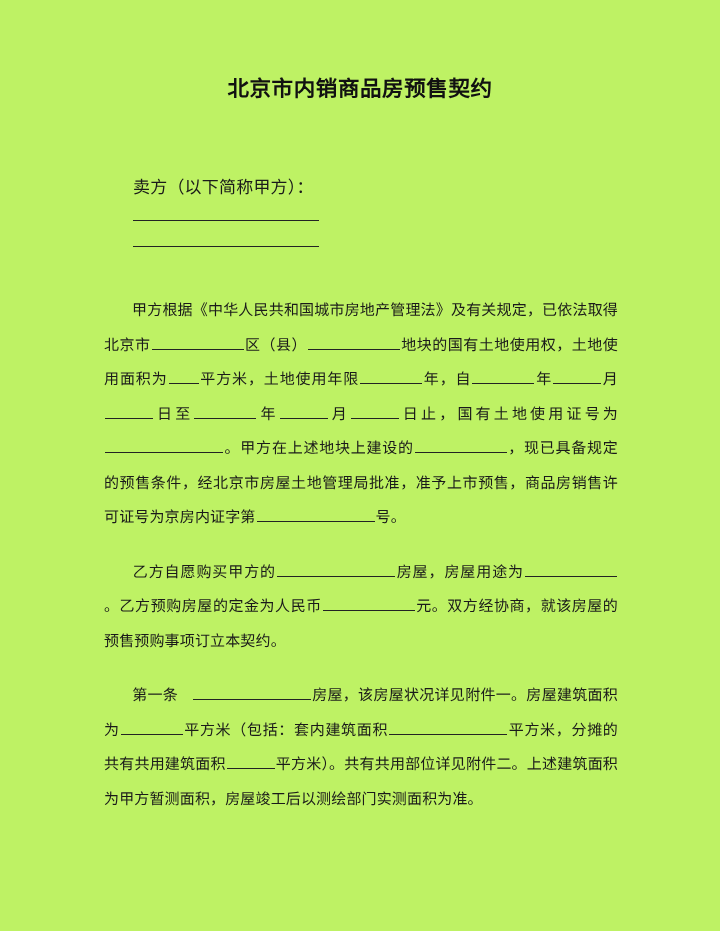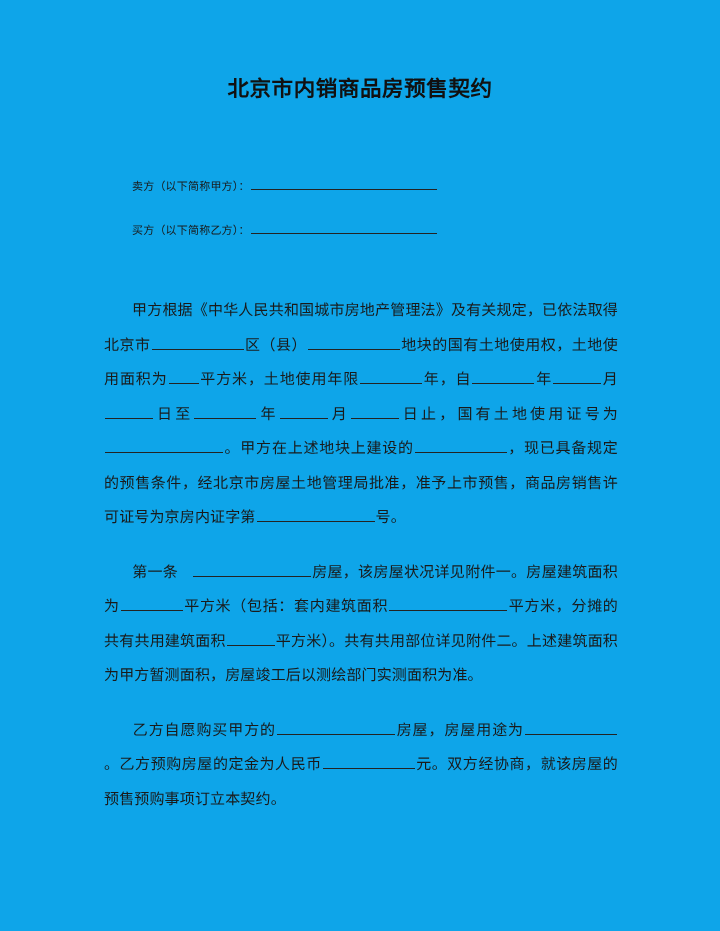--- a/index.html
+++ b/index.html
@@ -14,21 +14,21 @@
     position: relative;
     overflow: hidden;
     font-family: "DejaVu Sans", "Liberation Sans", sans-serif;
     color: #1a1a1a;
     -webkit-font-smoothing: antialiased;
   }
 
   .page {
     position: absolute;
     inset: 0;
-    background: #0ea5e9;
+    background: #bef264;
   }
 
   
   .doc-title {
     position: absolute;
     left: 0;
     right: 0;
     top: 76px;
     text-align: center;
     font-size: 21.5px;
@@ -41,25 +41,26 @@
   
   .party-block {
     position: absolute;
     left: 104px;
     top: 170px;
     width: 514px;
   }
   .party-line {
     display: flex;
     align-items: baseline;
-    font-size: 11px;
+    font-size: 17px;
     line-height: 34px;
     letter-spacing: 0.2px;
     padding-left: 28px;
     white-space: nowrap;
+    flex-direction: column;
   }
   .party-line + .party-line { margin-top: 10px; }
   .party-label { flex: 0 0 auto; }
 
   
   .body-block {
     position: absolute;
     left: 104px;
     top: 278px;
     width: 514px;
@@ -100,35 +101,34 @@
   <div class="doc-title">北京市内销商品房预售契约</div>
 
   <div class="party-block">
 
     <div class="party-line">
       <span class="party-label">卖方（以下简称甲方）：</span>
       <span class="blank w-party"></span>
     </div>
 
     <div class="party-line">
-      <span class="party-label">买方（以下简称乙方）：</span>
       <span class="blank w-party"></span>
     </div>
 
   </div>
 
   <div class="body-block">
 
     <p class="para">
       <span class="indent"></span><span>甲方根据《中华人民共和国城市房地产管理法》及有关规定，已依法取得北京市</span><span class="blank w-xl"></span><span>区（县）</span><span class="blank w-xl"></span><span>地块的国有土地使用权，土地使用面积为</span><span class="blank w-xs"></span><span>平方米，土地使用年限</span><span class="blank w-m"></span><span>年，自</span><span class="blank w-m"></span><span>年</span><span class="blank w-s"></span><span>月</span><span class="blank w-s"></span><span>日至</span><span class="blank w-m"></span><span>年</span><span class="blank w-s"></span><span>月</span><span class="blank w-s"></span><span>日止，国有土地使用证号为</span><span class="blank w-2xl"></span><span>。甲方在上述地块上建设的</span><span class="blank w-xl"></span><span>，现已具备规定的预售条件，经北京市房屋土地管理局批准，准予上市预售，商品房销售许可证号为京房内证字第</span><span class="blank w-2xl"></span><span>号。</span>
     </p>
 
     <p class="para">
-      <span class="indent"></span><span>第一条</span><span class="gap"></span><span class="blank w-2xl"></span><span>房屋，该房屋状况详见附件一。房屋建筑面积为</span><span class="blank w-m"></span><span>平方米（包括：套内建筑面积</span><span class="blank w-2xl"></span><span>平方米，分摊的共有共用建筑面积</span><span class="blank w-s"></span><span>平方米）。共有共用部位详见附件二。上述建筑面积为甲方暂测面积，房屋竣工后以测绘部门实测面积为准。</span>
+      <span class="indent"></span><span>乙方自愿购买甲方的</span><span class="blank w-2xl"></span><span>房屋，房屋用途为</span><span class="blank w-xl"></span><span>。乙方预购房屋的定金为人民币</span><span class="blank w-xl"></span><span>元。双方经协商，就该房屋的预售预购事项订立本契约。</span>
     </p>
 
     <p class="para">
-      <span class="indent"></span><span>乙方自愿购买甲方的</span><span class="blank w-2xl"></span><span>房屋，房屋用途为</span><span class="blank w-xl"></span><span>。乙方预购房屋的定金为人民币</span><span class="blank w-xl"></span><span>元。双方经协商，就该房屋的预售预购事项订立本契约。</span>
+      <span class="indent"></span><span>第一条</span><span class="gap"></span><span class="blank w-2xl"></span><span>房屋，该房屋状况详见附件一。房屋建筑面积为</span><span class="blank w-m"></span><span>平方米（包括：套内建筑面积</span><span class="blank w-2xl"></span><span>平方米，分摊的共有共用建筑面积</span><span class="blank w-s"></span><span>平方米）。共有共用部位详见附件二。上述建筑面积为甲方暂测面积，房屋竣工后以测绘部门实测面积为准。</span>
     </p>
 
   </div>
 
 </div>
 
 </body></html>

